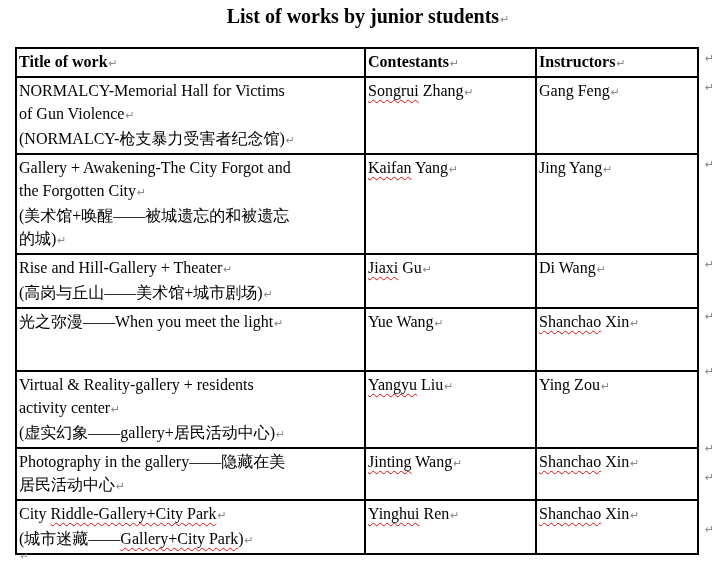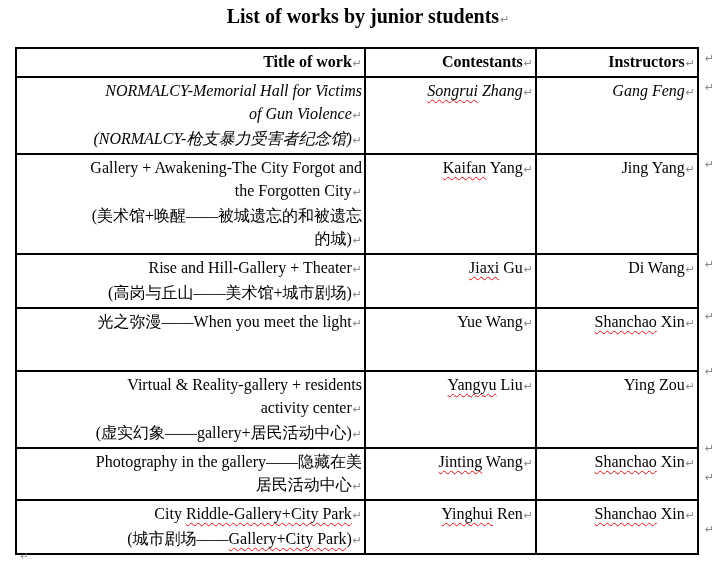--- a/index.html
+++ b/index.html
@@ -26,30 +26,30 @@
     position:absolute;
     left:15px;
     top:47px;
     width:682px;
     border-collapse:collapse;
     table-layout:fixed;
   }
   th,td{
     border:2px solid #000;
     vertical-align:top;
-    text-align:right;
+    text-align:left;
     padding:1px 2px;
     font-size:16px;
     line-height:23px;
     overflow:hidden;
     margin-left:30px;
   }
   th{font-weight:bold;}
   thead tr{height:28px;}
-  tbody tr:nth-child(1){height:77px;font-style:italic;}
+  tbody tr:nth-child(1){height:77px;}
   tbody tr:nth-child(2){height:93px;}
   tbody tr:nth-child(3){height:52px;}
   tbody tr:nth-child(4){height:63px;}
   tbody tr:nth-child(5){height:75px;}
   tbody tr:nth-child(6){height:28px;}
   tbody tr:nth-child(7){height:45px;}
   tbody tr:nth-child(8){height:48px;}
   .sq{
     text-decoration-line:underline;
     text-decoration-style:wavy;
@@ -177,21 +177,21 @@
           <td>
             <div><span class="sq">Jinting</span><span> Wang</span><span class="mark">↵</span></div>
           </td>
           <td>
             <div><span class="sq">Shanchao</span><span> Xin</span><span class="mark">↵</span></div>
           </td>
         </tr>
         <tr>
           <td>
             <div><span>City </span><span class="sq">Riddle-Gallery+City Park</span><span class="mark">↵</span></div>
-            <div><span>(城市剧场——</span><span class="sq">Gallery+City Park</span><span>)</span><span class="mark">↵</span></div>
+            <div><span>(城市迷藏——</span><span class="sq">Gallery+City Park</span><span>)</span><span class="mark">↵</span></div>
           </td>
           <td>
             <div><span class="sq">Yinghui</span><span> Ren</span><span class="mark">↵</span></div>
           </td>
           <td>
             <div><span class="sq">Shanchao</span><span> Xin</span><span class="mark">↵</span></div>
           </td>
         </tr>
       </tbody>
   </table>

